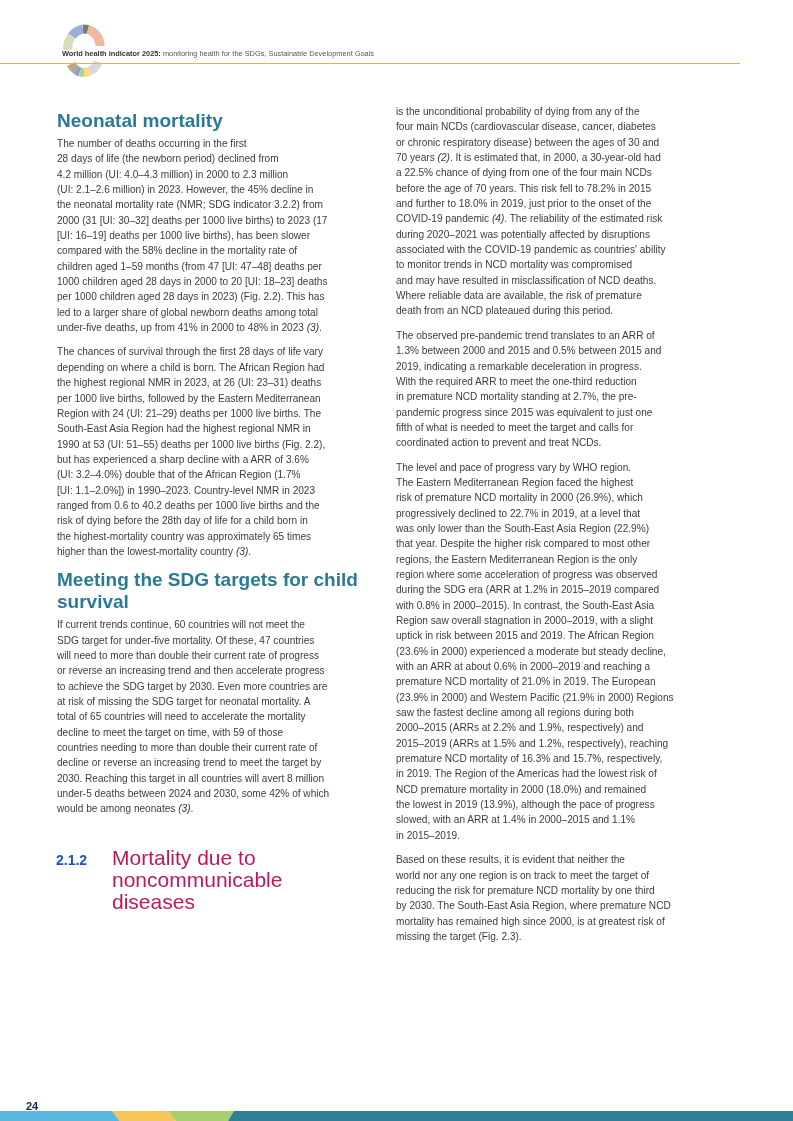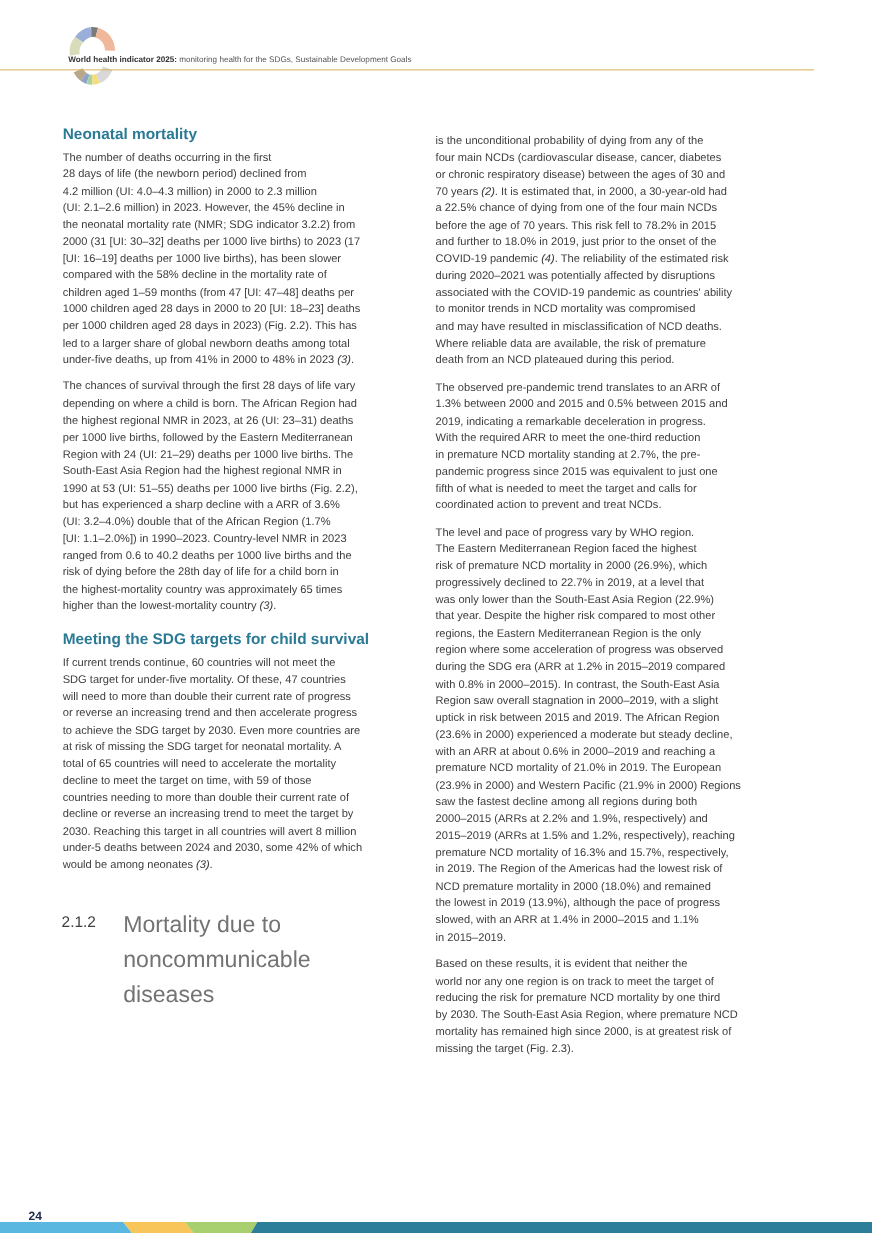--- a/index.html
+++ b/index.html
@@ -16,33 +16,33 @@
   }
   .header-text {
     position: absolute; left: 62px; top: 49px; font-size: 7.4px; color: #555;
     font-family: "Liberation Sans", sans-serif; white-space: nowrap;
   }
   .header-text b { color: #333; font-weight: bold; }
   .col {
     position: absolute; top: 110px; font-size: 10.1px; line-height: 15.35px; color: #3c3c3c;
   }
   .col-left { left: 57px; width: 318px; }
-  .col-right { left: 396px; width: 320px; top: 121px; }
+  .col-right { left: 396px; width: 320px; top: 104px; }
   h3.sub {
-    margin: 0 0 4px 0; font-size: 14px; line-height: 22px; color: #2a7a96; font-weight: bold;
+    margin: 0 0 4px 0; font-size: 19px; line-height: 22px; color: #2a7a96; font-weight: bold;
   }
   p { margin: 0 0 9px 0; white-space: pre-line; }
   .section-head {
     display: flex; align-items: flex-start; margin: 30px 0 8px 0;
   }
   .sec-num {
-    font-size: 14px; font-weight: normal; color: #404040; width: 56px; padding-top: 6px; margin-left: -1px;
+    font-size: 14px; font-weight: bold; color: #1d4ed8; width: 56px; padding-top: 6px; margin-left: -1px;
   }
   .sec-title {
-    font-size: 21px; line-height: 32px; color: #737373; white-space: pre-line;
+    font-size: 21px; line-height: 22px; color: #be185d; white-space: pre-line;
   }
   .page-number {
     position: absolute; left: 26px; top: 1100px; font-size: 11px; font-weight: bold; color: #1b2a48;
   }
   .footer-bar { position: absolute; left: 0; top: 1111px; width: 793px; height: 10px; }
   i { font-style: italic; }
 </style>
 </head>
 <body>
 

